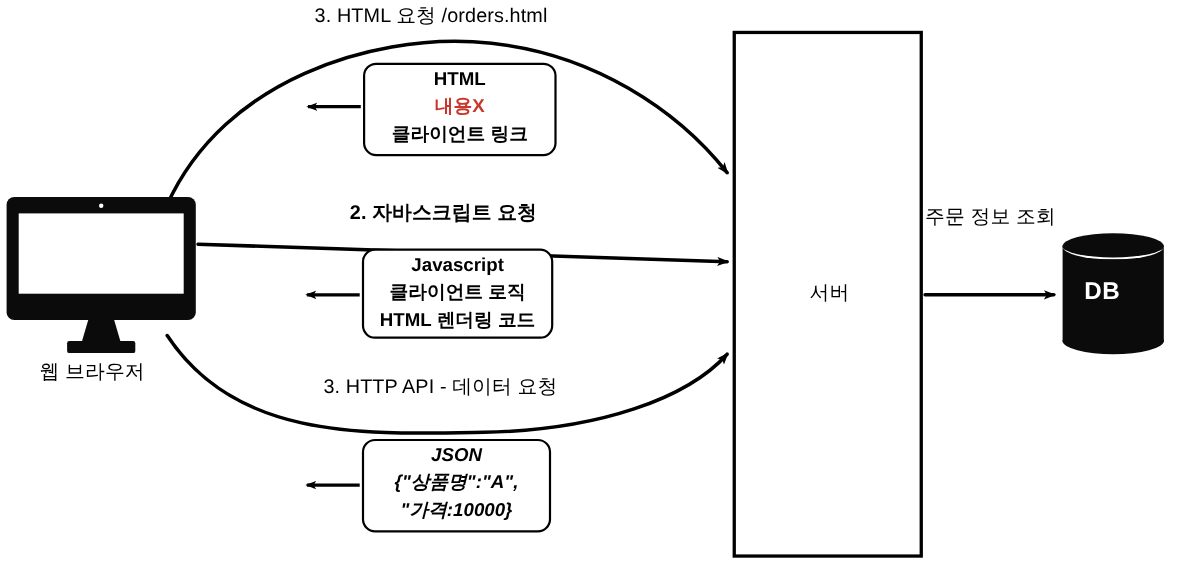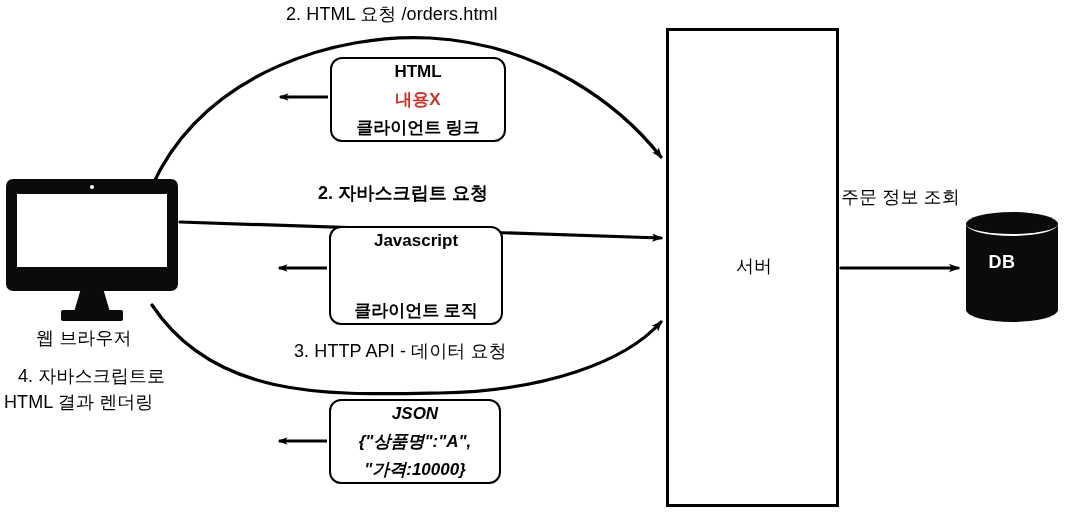--- a/index.html
+++ b/index.html
@@ -60,34 +60,34 @@
   
   .payload-box {
     position: absolute;
     border: 2.5px solid #000;
     border-radius: 12px;
     background: #fff;
     box-sizing: border-box;
     display: flex;
     flex-direction: column;
     align-items: center;
-    justify-content: space-between;
+    justify-content: flex-start;
   }
   .payload-box .line {
     font-weight: bold;
     font-size: 17px;
     line-height: 25px;
     white-space: nowrap;
     color: #000;
   }
   .payload-box .line.accent { color: #c9372c; }
   .payload-box .line.title  { font-size: 17px; }
 
   #html-box { left: 330px; top: 57px;  width: 176px; height: 85px; }
-  #js-box   { left: 329px; top: 226px; width: 174px; height: 99px; }
+  #js-box   { left: 329px; top: 226px; width: 174px; height: 82px; }
   #json-box { left: 329px; top: 399px; width: 172px; height: 85px; font-style: italic; }
 
   
   #server-box {
     position: absolute;
     left: 666px; top: 28px;
     width: 173px; height: 479px;
     border: 3px solid #000;
     background: #fff;
     box-sizing: border-box;
@@ -121,21 +121,21 @@
     background: #0b0b0b;
     border-radius: 50%;
   }
   #db-node .db-text {
     position: absolute;
     left: 0; top: 40px;
     width: 72px;
     text-align: center;
     color: #fff;
     font-weight: bold;
-    font-size: 18px;
+    font-size: 22px;
     letter-spacing: 0.5px;
     z-index: 3;
   }
 
   
   #monitor {
     position: absolute;
     left: 6px; top: 179px;
     width: 172px; height: 142px;
   }
@@ -195,46 +195,43 @@
 
     <path d="M152,305 C215,400 330,395 440,393 C545,391 625,362 661,322" fill="none" stroke="#000" stroke-width="3.2" stroke-linecap="round" marker-end="url(#ah)"></path>
 
     <path d="M841,268 L958,268" fill="none" stroke="#000" stroke-width="3.2" stroke-linecap="round" marker-end="url(#ah)"></path>
 
     <path d="M328,97 L280,97" fill="none" stroke="#000" stroke-width="3" stroke-linecap="butt" marker-end="url(#ah-sm)"></path>
     <path d="M327,268 L279,268" fill="none" stroke="#000" stroke-width="3" stroke-linecap="butt" marker-end="url(#ah-sm)"></path>
     <path d="M327,441 L279,441" fill="none" stroke="#000" stroke-width="3" stroke-linecap="butt" marker-end="url(#ah-sm)"></path>
   </svg>
 
-  <div class="lbl" id="flow1-label">2. HTML 요청 /orders.html</div>
+  <div class="lbl" id="flow1-label">3. HTML 요청 /orders.html</div>
   <div class="lbl" id="flow2-label">2. 자바스크립트 요청</div>
   <div class="lbl" id="flow3-label">3. HTTP API -  데이터 요청</div>
 
   <div id="monitor">
     <div class="bezel"></div>
     <div class="screen"></div>
     <div class="cam"></div>
     <div class="neck"></div>
     <div class="foot"></div>
   </div>
   <div class="lbl" id="browser-label">웹 브라우저</div>
-  <div class="lbl" id="render-note">
-    <span class="l1">4. 자바스크립트로</span>
-    <span class="l2">HTML 결과 렌더링</span>
-  </div>
 
   <div class="payload-box" id="html-box">
     <div class="line title">HTML</div>
     <div class="line accent">내용X</div>
     <div class="line">클라이언트 링크</div>
   </div>
 
   <div class="payload-box" id="js-box">
     <div class="line title">Javascript</div>
     <div class="line">클라이언트 로직</div>
+    <div class="line">HTML 렌더링 코드</div>
   </div>
 
   <div class="payload-box" id="json-box">
     <div class="line title">JSON</div>
     <div class="line">{"상품명":"A",</div>
     <div class="line">"가격:10000}</div>
   </div>
 
   <div id="server-box"></div>
   <div class="lbl" id="server-label">서버</div>

